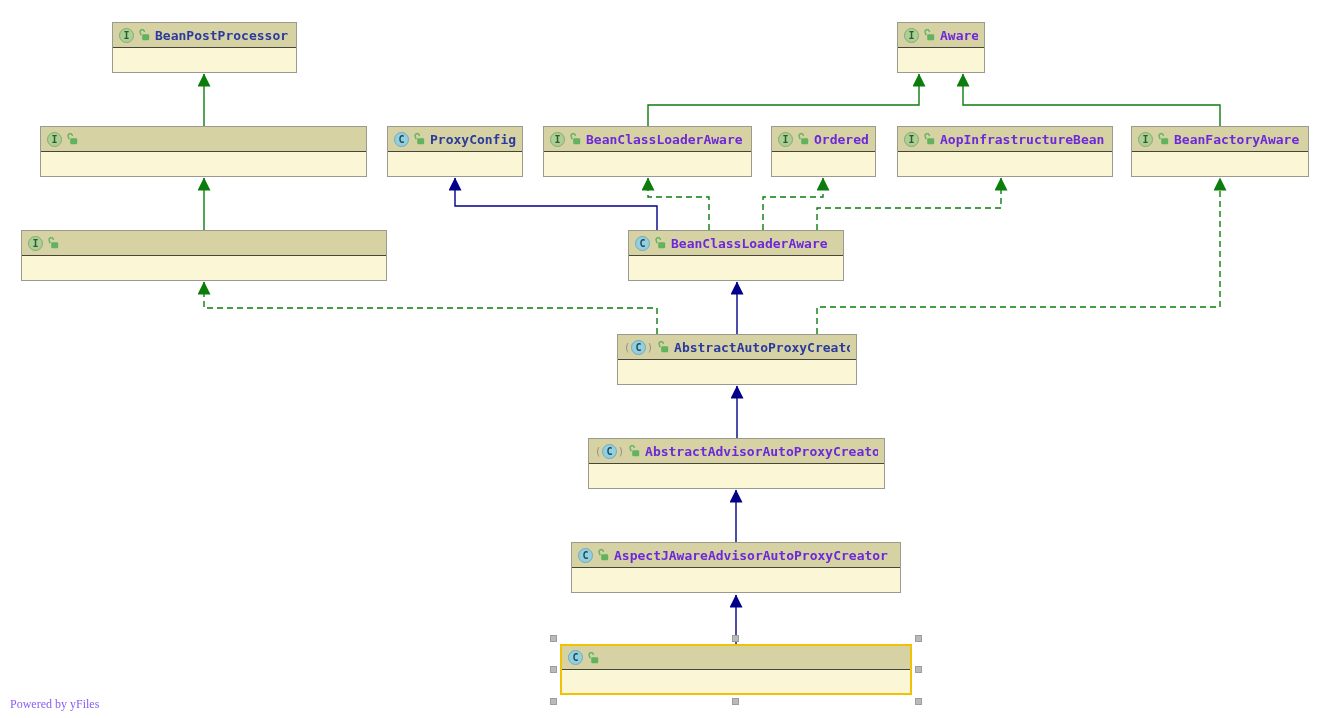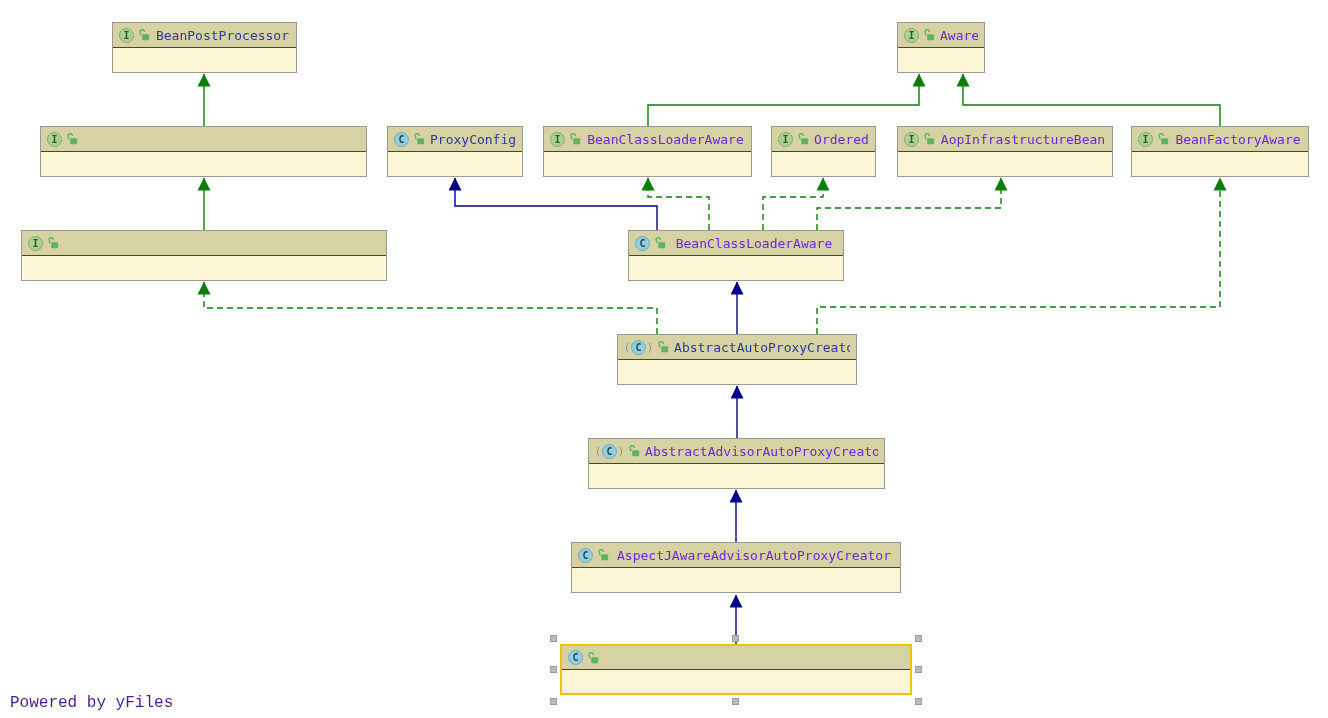--- a/index.html
+++ b/index.html
@@ -13,42 +13,42 @@
     background:#fbf7d6;border:1px solid #9a9a8e;
   }
   .node.selected{border:2px solid #f0c105;}
   .hdr{
     box-sizing:border-box;height:25px;background:#d6d2a4;
     border-bottom:1px solid #45453a;display:flex;align-items:center;
     padding:0 6px;gap:5px;
   }
   .node.selected .hdr{height:24px;}
   .ttl{
-    flex:1;text-align:center;font-size:13px;font-weight:normal;
+    flex:1;text-align:left;font-size:13px;font-weight:bold;
     white-space:nowrap;overflow:hidden;
   }
   .ttl.link{color:#2b3a9d;}
   .ttl.plain{color:#6d28d9;}
   .type-wrap{display:flex;align-items:center;flex:0 0 auto;}
   .type-wrap.abstract::before{content:"(";color:#8d8d8d;font-size:10px;margin-right:1px;}
   .type-wrap.abstract::after{content:")";color:#8d8d8d;font-size:10px;margin-left:1px;}
   .type-icon{
     width:15px;height:15px;border-radius:50%;display:flex;align-items:center;
     justify-content:center;font-size:10px;font-weight:bold;box-sizing:border-box;
   }
   .type-icon.iface{background:#abcf94;color:#2e5c2e;border:1px solid #87aa70;}
   .type-icon.cls{background:#93cfdf;color:#1d4b59;border:1px solid #72abba;}
   .lock{flex:0 0 auto;display:flex;align-items:center;}
   .handle{
     position:absolute;width:7px;height:7px;background:#bababa;
     border:1px solid #9d9d9d;box-sizing:border-box;z-index:3;
   }
   .powered{
-    position:absolute;left:10px;bottom:6px;color:#4c1d95;
-    font-family:Liberation Mono, monospace;font-size:16px;
+    position:absolute;left:10px;bottom:6px;color:#8b5cf6;
+    font-family:Liberation Serif, serif;font-size:12px;
     z-index:4;
   }
 </style>
 </head>
 <body>
 
 <div class="canvas">
   <svg class="edge-layer" width="1328" height="718">
     <defs>
       <marker id="arrow-green" markerUnits="userSpaceOnUse" markerWidth="14" markerHeight="14" refX="12.5" refY="6.5" orient="auto">

